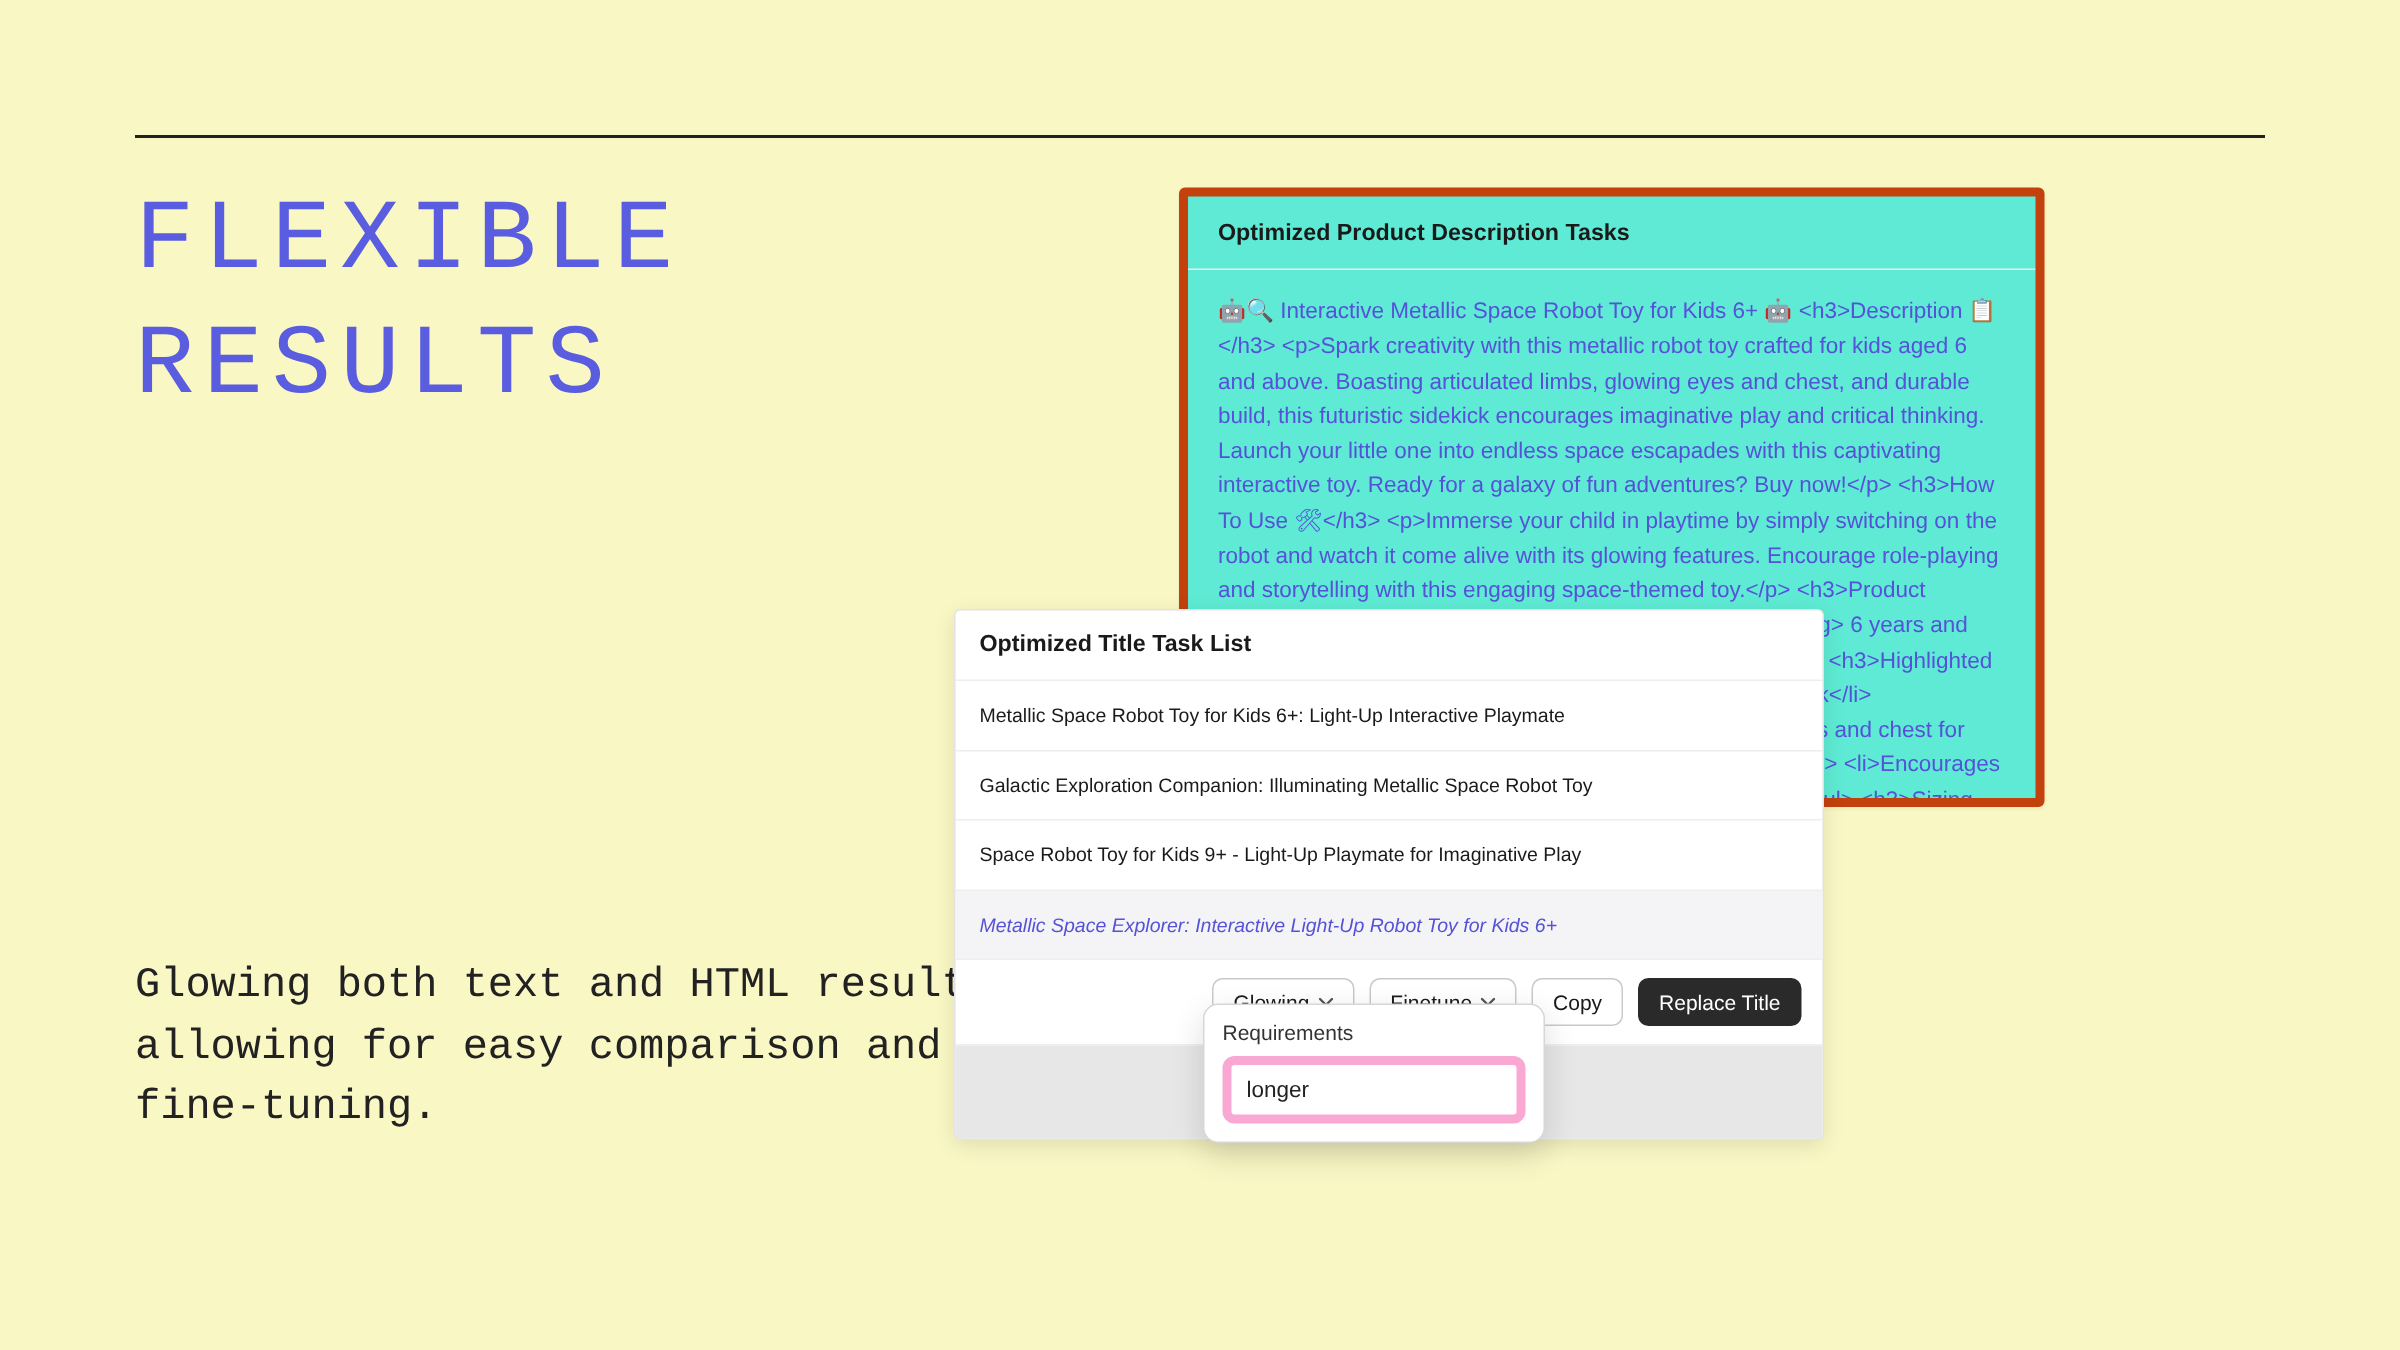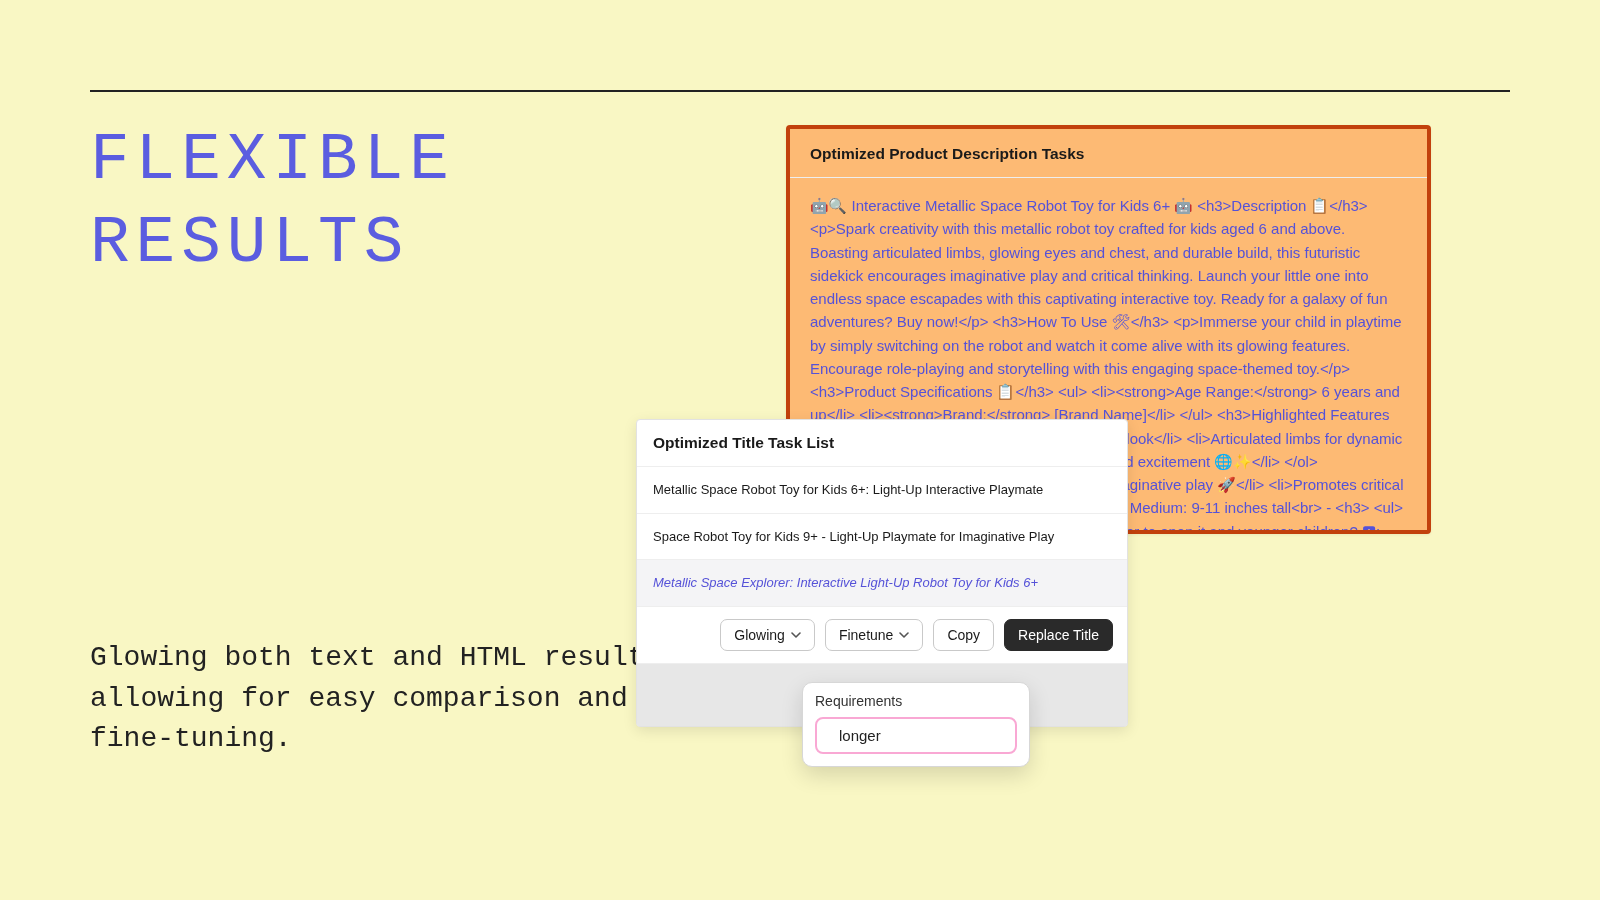--- a/index.html
+++ b/index.html
@@ -38,23 +38,23 @@
     line-height: 1.45;
     color: #222;
     max-width: 600px;
   }
 
   
   .desc-panel {
     position: absolute;
     top: 125px;
     left: 786px;
-    width: 645px;
-    background: #fdba74;
-    border: 4px solid #c2410c;
+    width: 577px;
+    background: #5eead4;
+    border: 6px solid #c2410c;
     border-radius: 4px;
     box-shadow: 0 1px 3px rgba(0,0,0,0.06);
     overflow: hidden;
   }
   .desc-head {
     padding: 16px 20px 14px 20px;
     font-weight: 700;
     font-size: 15.5px;
     color: #1a1a1a;
     border-bottom: 1px solid #eee;
@@ -64,23 +64,23 @@
     font-size: 15px;
     line-height: 1.55;
     color: #5552d8;
     height: 352px;
     overflow: hidden;
   }
 
   
   .title-panel {
     position: absolute;
-    top: 419px;
+    top: 406px;
     left: 636px;
-    width: 492px;
+    width: 580px;
     background: #fff;
     border: 1px solid #e2e2e2;
     border-radius: 4px;
     box-shadow: 0 4px 14px rgba(0,0,0,0.10);
     overflow: visible;
   }
   .title-head {
     padding: 14px 16px;
     font-weight: 700;
     font-size: 15.5px;
@@ -146,24 +146,24 @@
     box-shadow: 0 8px 22px rgba(0,0,0,0.14);
     padding: 10px 12px 12px 12px;
   }
   .popover-label {
     font-size: 14px;
     color: #333;
     margin-bottom: 8px;
   }
   .popover-input {
     width: 100%;
-    padding: 8px 22px;
+    padding: 8px 10px;
     font-size: 15px;
     color: #222;
-    border: 2px solid #f9a8d4;
+    border: 6px solid #f9a8d4;
     border-radius: 8px;
     outline: none;
     background:#fff;
   }
 </style>
 </head>
 <body>
 
 <div class="rule"></div>
 
@@ -176,20 +176,21 @@
 
 <div class="desc-panel">
   <div class="desc-head">Optimized Product Description Tasks</div>
   <div class="desc-body">🤖🔍 Interactive Metallic Space Robot Toy for Kids 6+ 🤖 &lt;h3&gt;Description 📋&lt;/h3&gt; &lt;p&gt;Spark creativity with this metallic robot toy crafted for kids aged 6 and above. Boasting articulated limbs, glowing eyes and chest, and durable build, this futuristic sidekick encourages imaginative play and critical thinking. Launch your little one into endless space escapades with this captivating interactive toy. Ready for a galaxy of fun adventures? Buy now!&lt;/p&gt; &lt;h3&gt;How To Use 🛠&lt;/h3&gt; &lt;p&gt;Immerse your child in playtime by simply switching on the robot and watch it come alive with its glowing features. Encourage role-playing and storytelling with this engaging space-themed toy.&lt;/p&gt; &lt;h3&gt;Product Specifications 📋&lt;/h3&gt; &lt;ul&gt; &lt;li&gt;&lt;strong&gt;Age Range:&lt;/strong&gt; 6 years and up&lt;/li&gt; &lt;li&gt;&lt;strong&gt;Brand:&lt;/strong&gt; [Brand Name]&lt;/li&gt; &lt;/ul&gt; &lt;h3&gt;Highlighted Features ✨&lt;/h3&gt; &lt;ol&gt; &lt;li&gt;Metallic design for a futuristic look&lt;/li&gt; &lt;li&gt;Articulated limbs for dynamic poses&lt;/li&gt; &lt;li&gt;Glowing eyes and chest for added excitement 🌐✨&lt;/li&gt; &lt;/ol&gt; &lt;h3&gt;Benefits 🏅&lt;/h3&gt; &lt;ul&gt; &lt;li&gt;Encourages imaginative play 🚀&lt;/li&gt; &lt;li&gt;Promotes critical thinking &lt;/li&gt; &lt;/ul&gt; &lt;h3&gt;Sizing Guide 📏&lt;/h3&gt; - Medium: 9-11 inches tall&lt;br&gt; - &lt;h3&gt; &lt;ul&gt; &lt;li&gt;Q: How do I replace the ck. Use a screwdriver to open it and  younger children? 🅰: This toy is</div>
 </div>
 
 <div class="title-panel">
   <div class="title-head">Optimized Title Task List</div>
 
   <div class="title-row">Metallic Space Robot Toy for Kids 6+: Light-Up Interactive Playmate</div>
+  <div class="title-row">Galactic Exploration Companion: Illuminating Metallic Space Robot Toy</div>
   <div class="title-row">Space Robot Toy for Kids 9+ - Light-Up Playmate for Imaginative Play</div>
   <div class="title-row sel">Metallic Space Explorer: Interactive Light-Up Robot Toy for Kids 6+</div>
 
   <div class="btn-row">
     <button class="btn">
       <span>Glowing</span>
       <span class="chev">
         <svg viewBox="0 0 10 6" width="10" height="6">
             <path d="M1 1 L5 5 L9 1" fill="none" stroke="#555" stroke-width="1.6" stroke-linecap="round" stroke-linejoin="round"></path>
           </svg>

